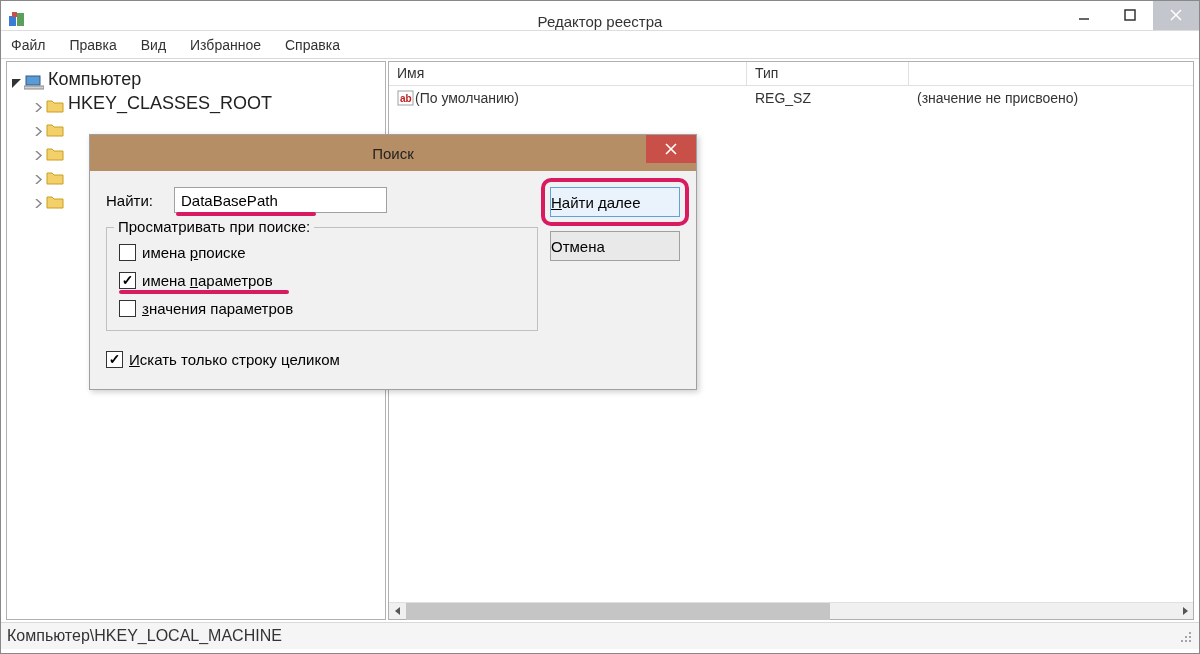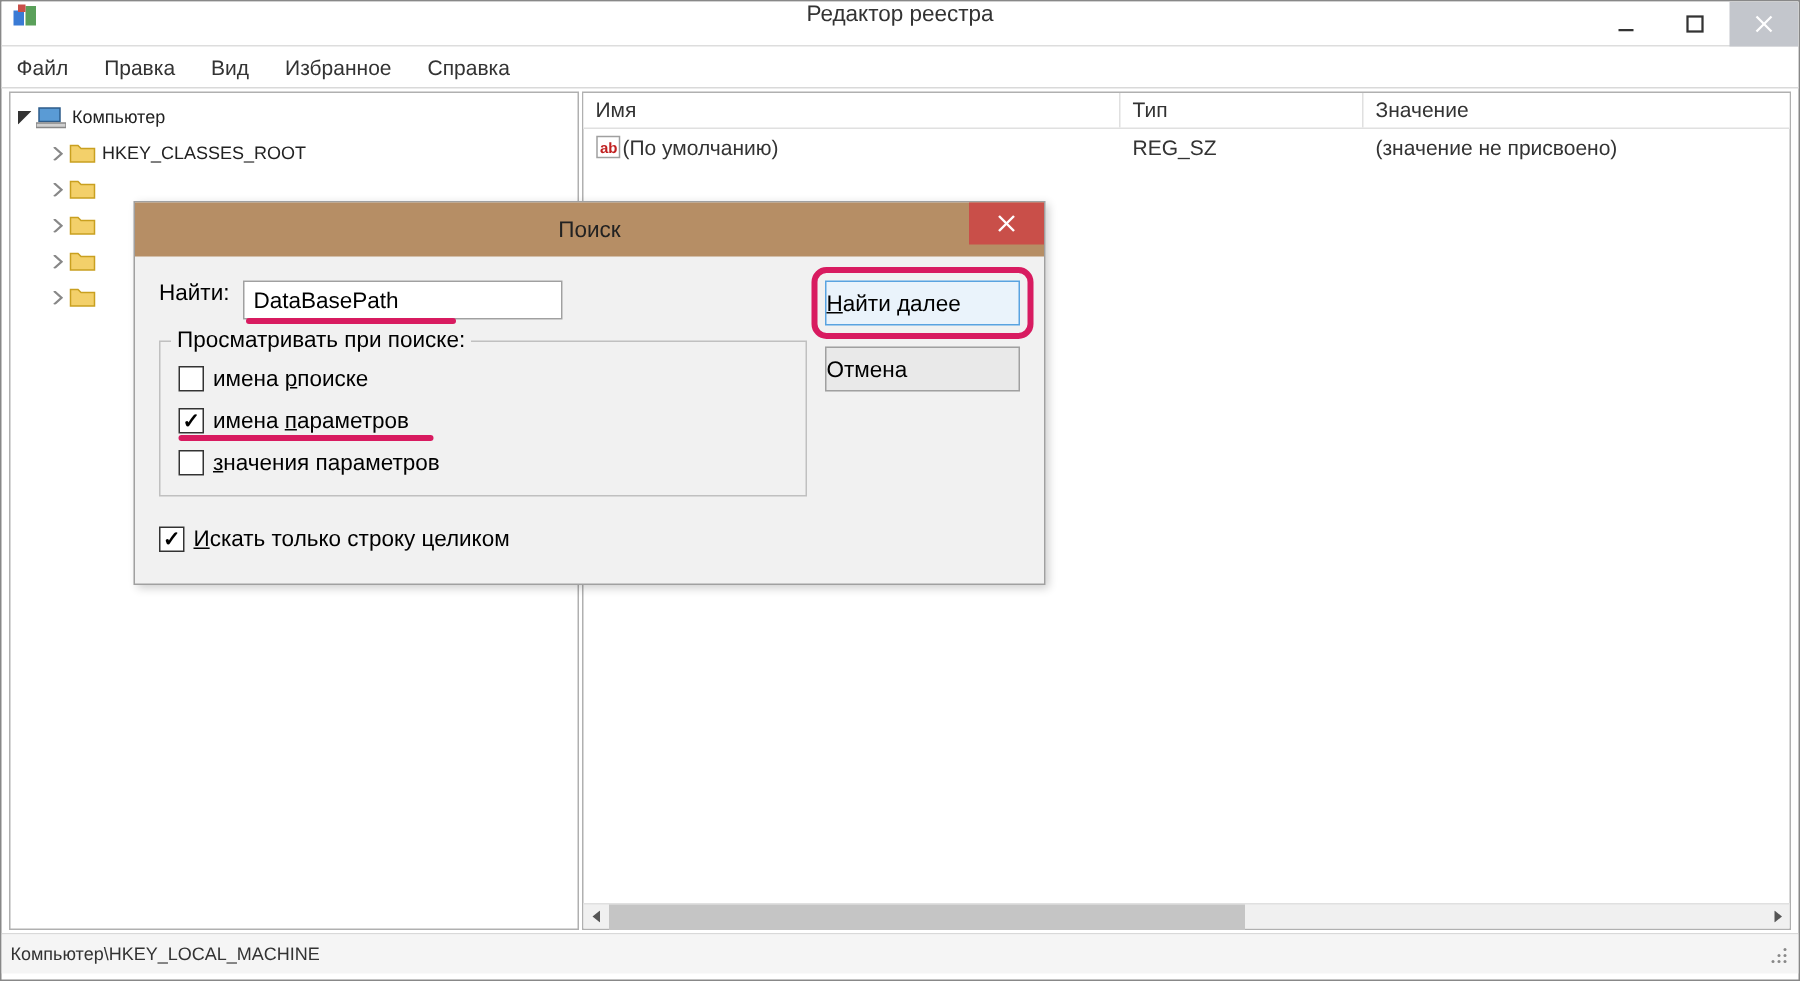--- a/index.html
+++ b/index.html
@@ -11,21 +11,21 @@
   height: 654px;
   overflow: hidden;
   position: relative;
   border: 1px solid #888;
 }
 
 .titlebar {
   height: 30px;
   background: #fff;
   display: flex;
-  align-items: flex-start;
+  align-items: flex-end;
   border-bottom: 1px solid #ddd;
   position: relative;
 }
 .titlebar .app-icon {
   width: 20px;
   height: 20px;
   margin: 0 6px;
 }
 .titlebar .title {
   position: absolute;
@@ -72,23 +72,23 @@
 .tree-pane {
   width: 380px;
   border: 1px solid #b0b0b0;
   margin: 2px 1px 2px 5px;
   background: #fff;
   padding: 4px 2px;
   overflow: hidden;
 }
 .tree-row {
   display: flex;
-  align-items: center;
+  align-items: flex-end;
   height: 24px;
-  font-size: 12px;
+  font-size: 18px;
   color: #222;
 }
 .tree-row .arrow {
   width: 14px;
   height: 14px;
   display: inline-flex;
   align-items: center;
   justify-content: center;
   margin-right: 1px;
 }
@@ -164,21 +164,21 @@
   width: 55%;
   height: 100%;
   background: #c5c5c5;
 }
 
 .statusbar {
   height: 26px;
   display: flex;
   align-items: center;
   padding: 0 6px;
-  font-size: 12px;
+  font-size: 16px;
   color: #333;
   background: #f5f5f5;
 }
 .statusbar .grip {
   margin-left: auto;
   width: 16px;
   height: 16px;
 }
 
 .find-dialog {
@@ -213,20 +213,22 @@
 }
 .find-dialog .dlg-body {
   padding: 16px;
   display: flex;
   gap: 12px;
 }
 .find-dialog .dlg-left { flex: 1; }
 .find-dialog .dlg-right { width: 130px; display: flex; flex-direction: column; gap: 14px; }
 .find-row {
   display: flex;
+  align-items: center;
+  gap: 12px;
   margin-bottom: 14px;
 }
 .find-row label { font-size: 15px; min-width: 56px; }
 .find-input {
   flex: 1;
   height: 26px;
   border: 1px solid #a0a0a0;
   background: #fff;
   padding: 2px 6px;
   font-size: 15px;
@@ -417,21 +419,20 @@
             <path d="M1 3 L6 3 L8 5 L17 5 L17 14 L1 14 Z" fill="#f3d06a" stroke="#c9a020"></path>
           </svg>
         </span>
     </div>
   </div>
 
   <div class="list-pane">
     <div class="list-header">
       <div class="col name">Имя</div>
       <div class="col type">Тип</div>
-      <div class="col value">Значение</div>
     </div>
     <div class="list-row">
       <div class="cell name">
         <span class="value-icon">
           <svg viewBox="0 0 18 18">
               <rect x="1" y="2" width="15" height="14" fill="#fff" stroke="#a0a0a0"></rect>
               <text x="3" y="13" font-size="10" font-weight="bold" fill="#c02020">ab</text>
             </svg>
         </span>
         <span>(По умолчанию)</span>

